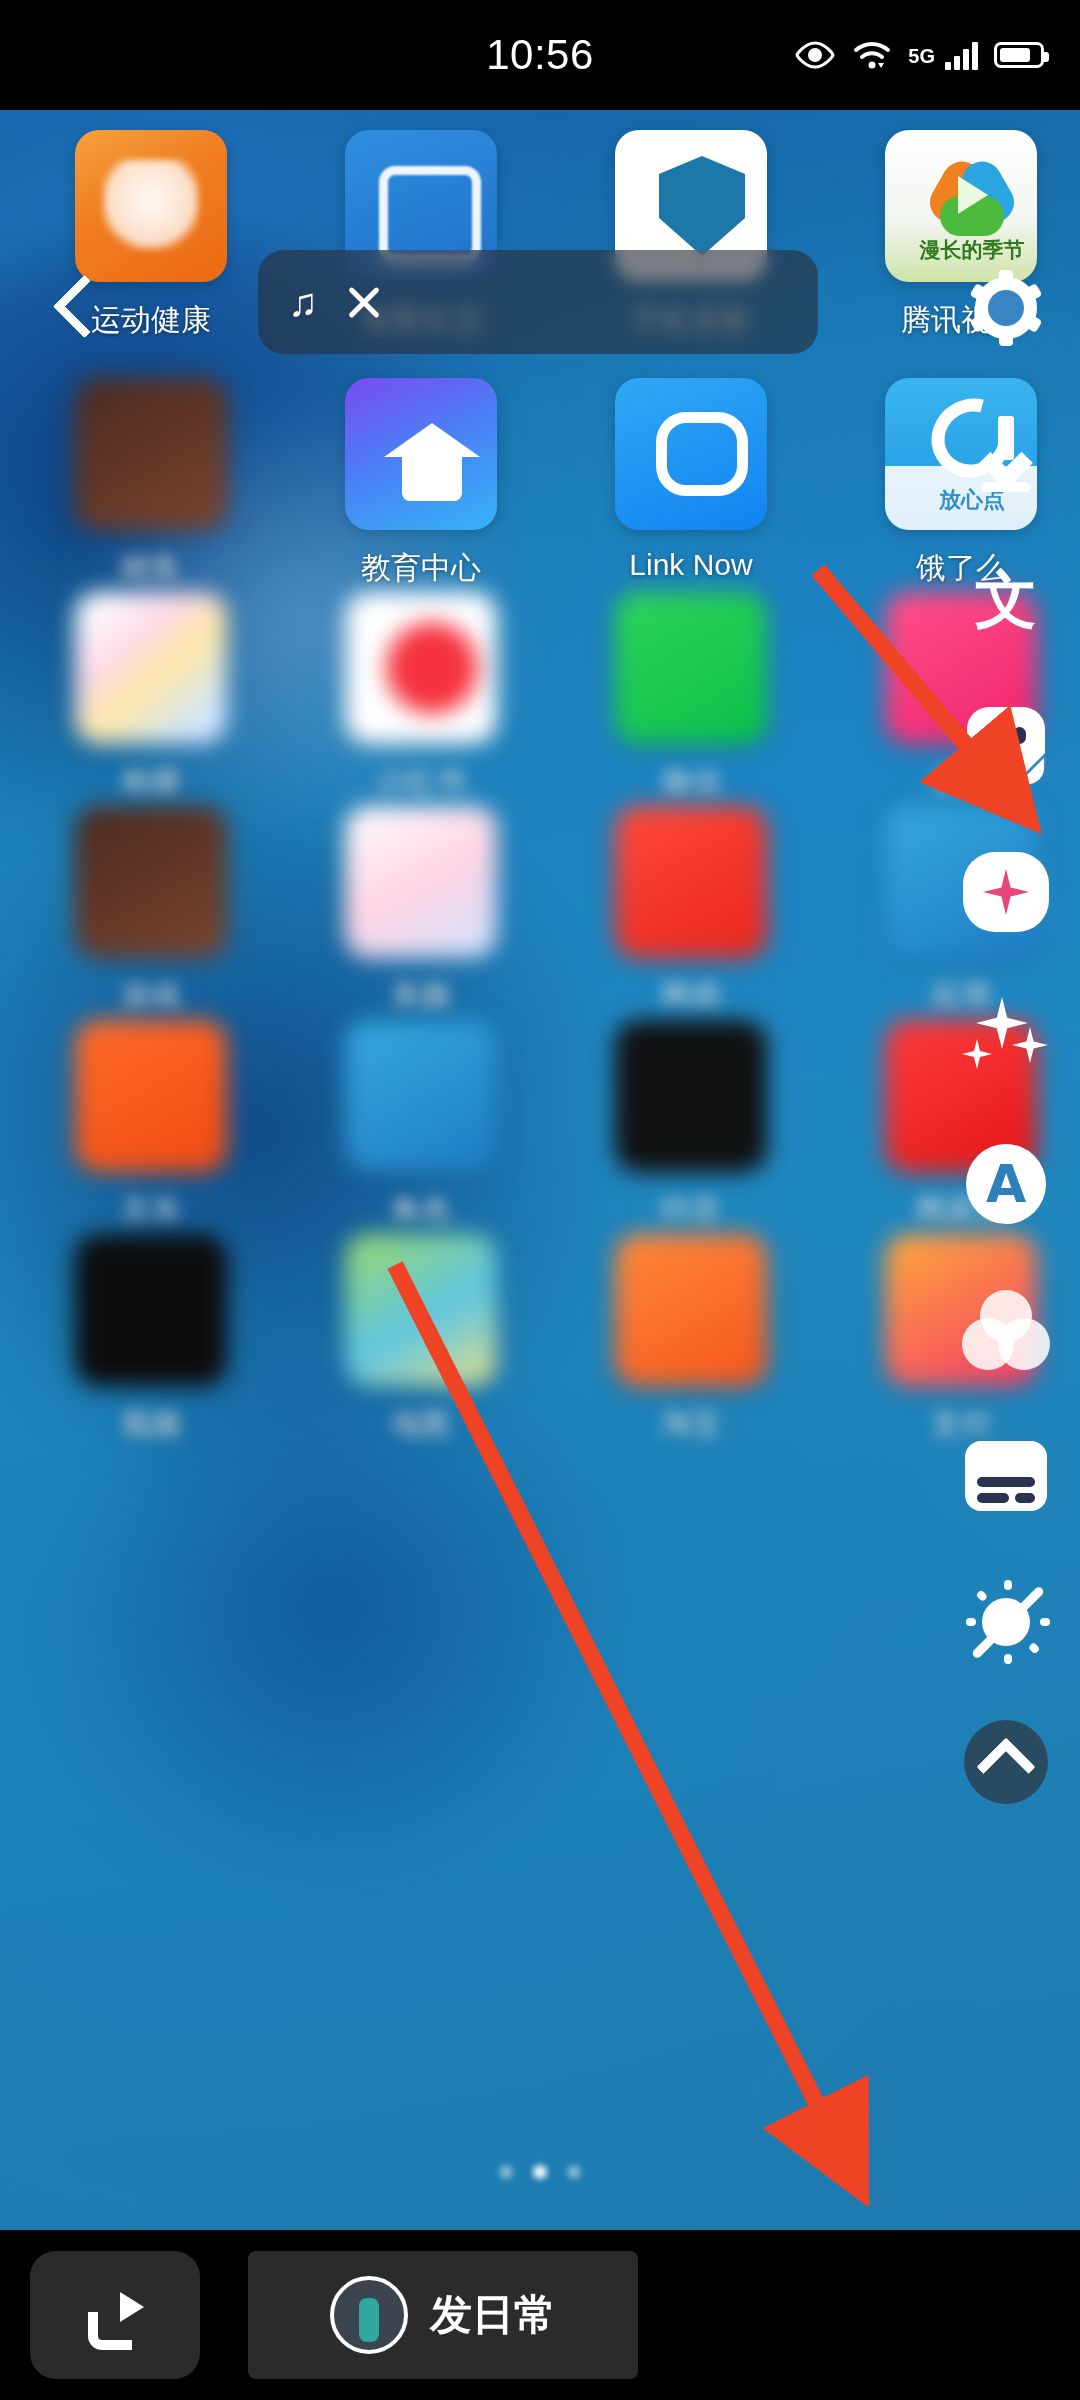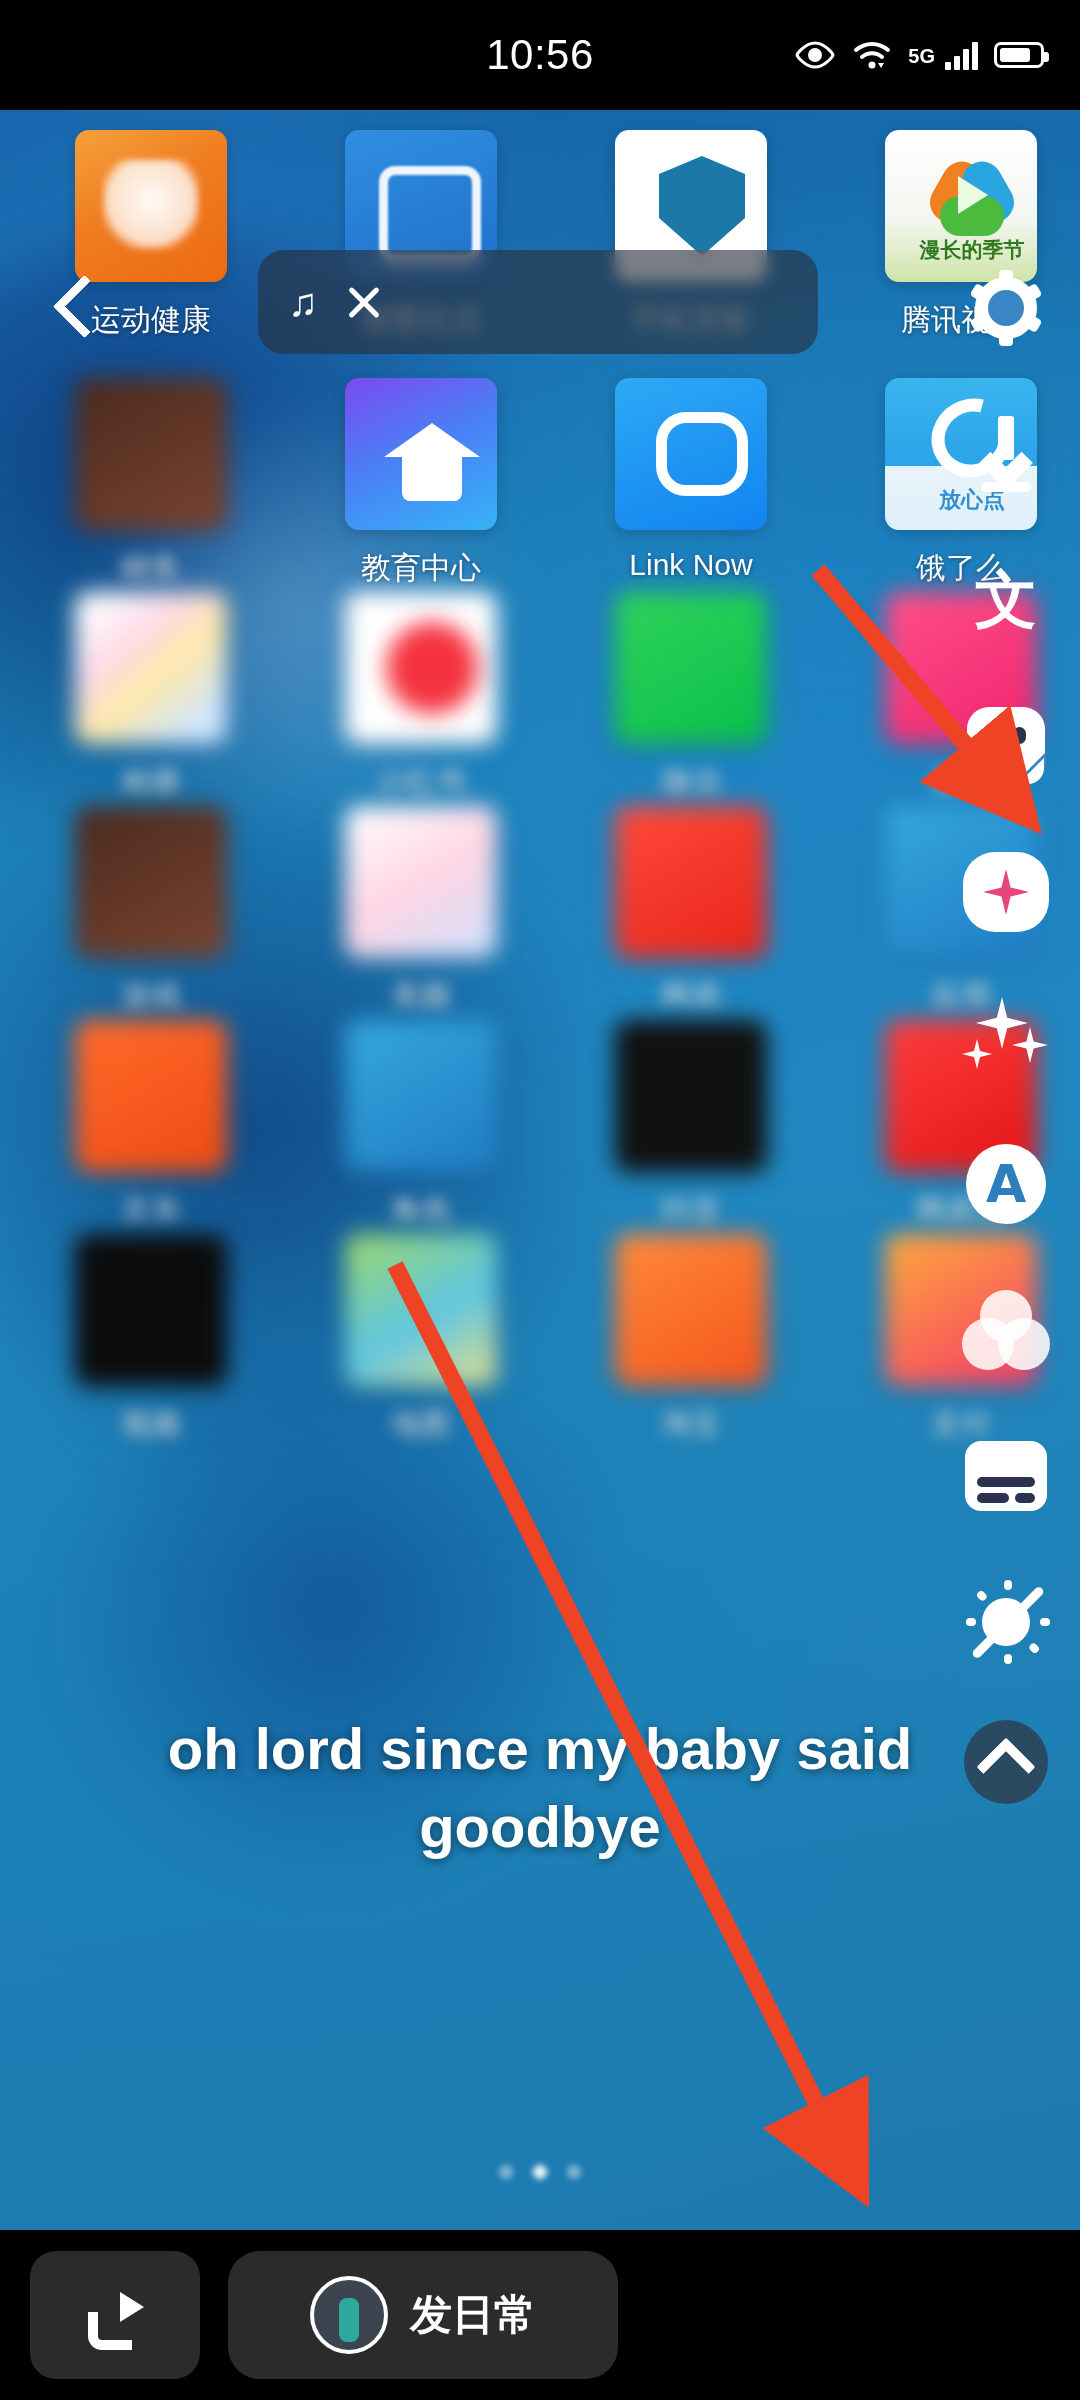--- a/index.html
+++ b/index.html
@@ -47,21 +47,21 @@
   .swoosh { position:absolute; border-radius:50%; filter:blur(26px); opacity:.85; }
   #sw1 { left:-180px; top:120px; width:760px; height:620px; background:radial-gradient(circle at 40% 40%, rgba(10,44,110,.85), rgba(10,44,110,0) 65%); }
   #sw2 { left:40px; top:300px; width:520px; height:460px; background:radial-gradient(circle at 50% 45%, rgba(140,190,235,.55), rgba(140,190,235,0) 62%); }
   #sw3 { left:-60px; top:560px; width:700px; height:900px; background:radial-gradient(circle at 45% 50%, rgba(8,40,105,.75), rgba(8,40,105,0) 62%); transform:rotate(-18deg); }
   #sw4 { left:520px; top:60px; width:660px; height:520px; background:radial-gradient(circle at 50% 50%, rgba(28,120,190,.6), rgba(28,120,190,0) 65%); }
   #sw5 { left:60px; top:1180px; width:520px; height:700px; background:radial-gradient(circle at 50% 45%, rgba(12,58,135,.65), rgba(12,58,135,0) 62%); transform:rotate(20deg); }
 
   
   #app-grid { position:absolute; inset:0; }
   .app-cell { position:absolute; width:270px; display:flex; flex-direction:column; align-items:center; }
-  .app-icon { width:152px; height:152px; border-radius:14px; position:relative; overflow:hidden;
+  .app-icon { width:152px; height:152px; border-radius:24px; position:relative; overflow:hidden;
               box-shadow:0 4px 14px rgba(0,0,0,.18);padding-left:22px; }
   .app-label { margin-top:18px; color:#fff; font-size:30px; text-shadow:0 1px 4px rgba(0,0,0,.45);
                white-space:nowrap; }
   .blurred .app-icon { filter:blur(11px); }
   .blurred .app-label { filter:blur(7px); opacity:.85; }
 
   
   .ic-health { background:linear-gradient(150deg,#f5a13b,#f07c20 45%,#ec6a11); }
   .ic-health::after{ content:""; position:absolute; left:28px; top:30px; width:96px; height:90px;
      background:radial-gradient(circle at 50% 45%, rgba(255,255,255,.97), rgba(255,255,255,.75) 62%, rgba(255,255,255,0) 78%);
@@ -186,22 +186,22 @@
   
   #bottom-bar { position:absolute; bottom:0; left:0; width:1080px; height:170px; background:#000;
                 display:flex; align-items:center; padding:0 30px; gap:28px; }
   #share-btn { width:170px; height:128px; background:#2b2b2b; border-radius:26px;
                display:flex; align-items:center; justify-content:center; }
   .share-arrow { width:58px;height:58px; position:relative; }
   .share-arrow::before{content:"";position:absolute;left:2px;top:26px;width:34px;height:28px;
      border-left:10px solid #fff;border-bottom:10px solid #fff;border-radius:0 0 0 14px;}
   .share-arrow::after{content:"";position:absolute;right:0;top:6px;width:0;height:0;
      border-left:24px solid #fff;border-top:15px solid transparent;border-bottom:15px solid transparent;}
-  #daily-btn { width:390px; height:128px; background:#2b2b2b; border-radius:32px;
-               display:flex; align-items:center; justify-content:center; gap:22px; }
+  #daily-btn { width:390px; height:128px; background:#2b2b2b; border-radius:8px;
+               display:flex; align-items:center; justify-content:center; gap:22px;margin-left:20px; }
   .avatar { width:78px;height:78px;border-radius:50%;background:#3c4450;border:4px solid #fff;
             display:flex;align-items:center;justify-content:center; overflow:hidden; position:relative;}
   .avatar::after{content:"";position:absolute;width:20px;height:44px;background:#2fa8a0;border-radius:8px;top:18px;}
   #daily-label { color:#fff; font-size:42px; font-weight:700; }
   #next-btn { flex:1; height:128px; background:#fe2c55; border-radius:26px;
               display:flex; align-items:center; justify-content:center; }
   #next-label { color:#fff; font-size:42px; font-weight:700; letter-spacing:2px; }
 </style>
 </head>
 <body>
@@ -360,24 +360,20 @@
           <div class="app-label">支付</div>
         </div>
       </div>
 
     <div id="page-dots">
         <i></i>
         <i class="on"></i>
         <i></i>
       </div>
 
-    <div id="lyrics">
-      <div>oh lord since my baby said</div>
-      <div>goodbye</div>
-    </div>
 
     <div id="back-btn"></div>
 
     <div id="now-playing">
       <span id="np-note">♫</span>
       <span id="np-close"></span>
     </div>
 
     <div id="tool-rail">
       <div class="tool">

